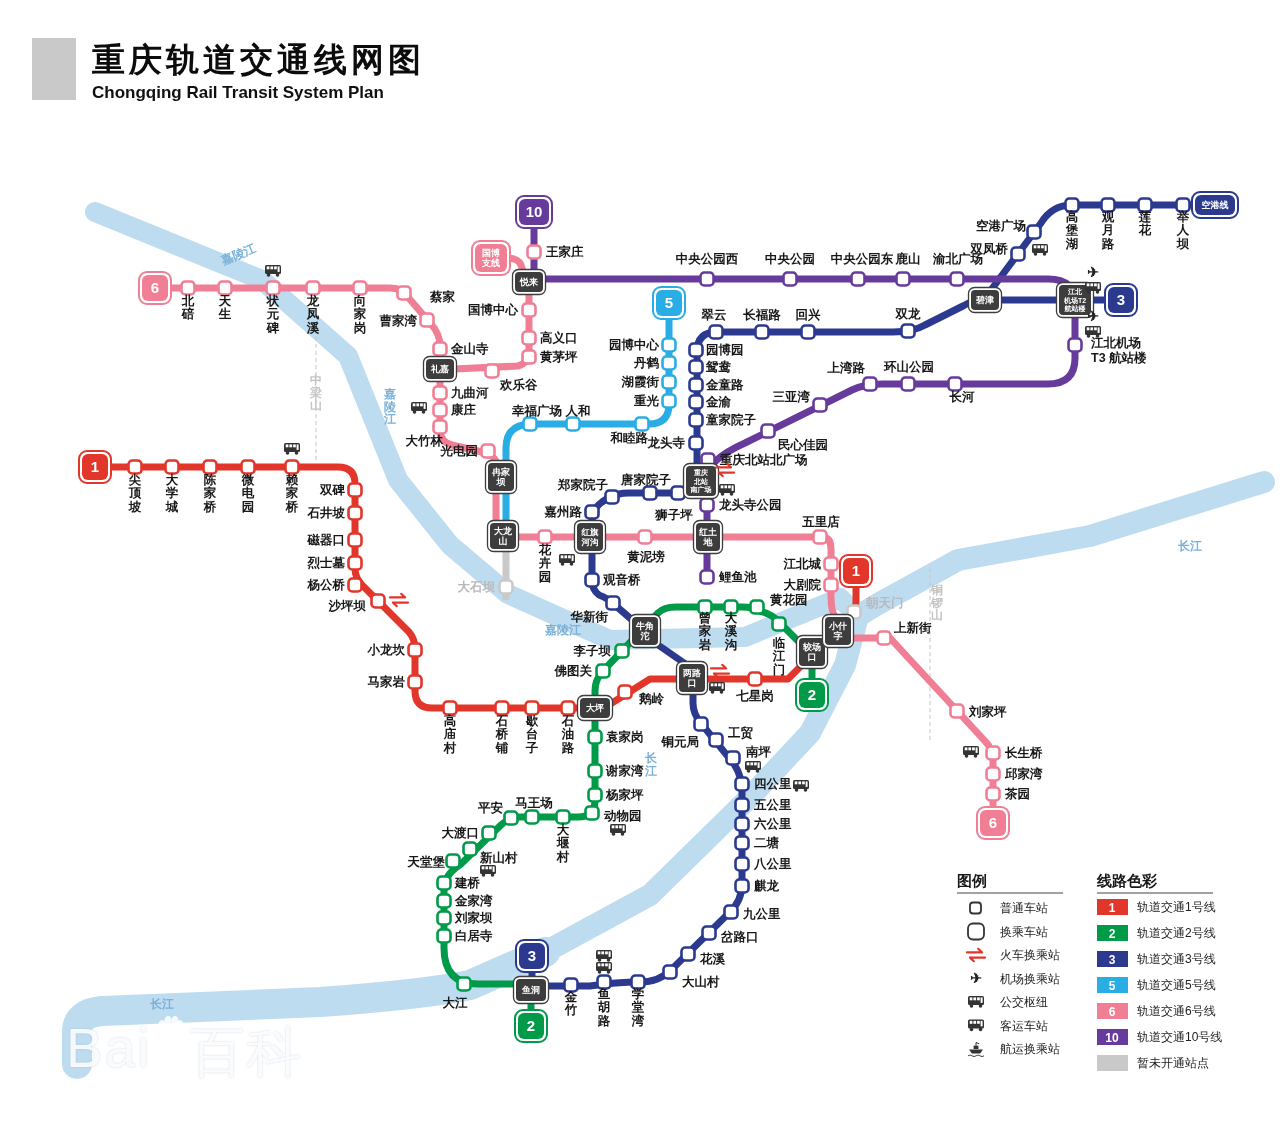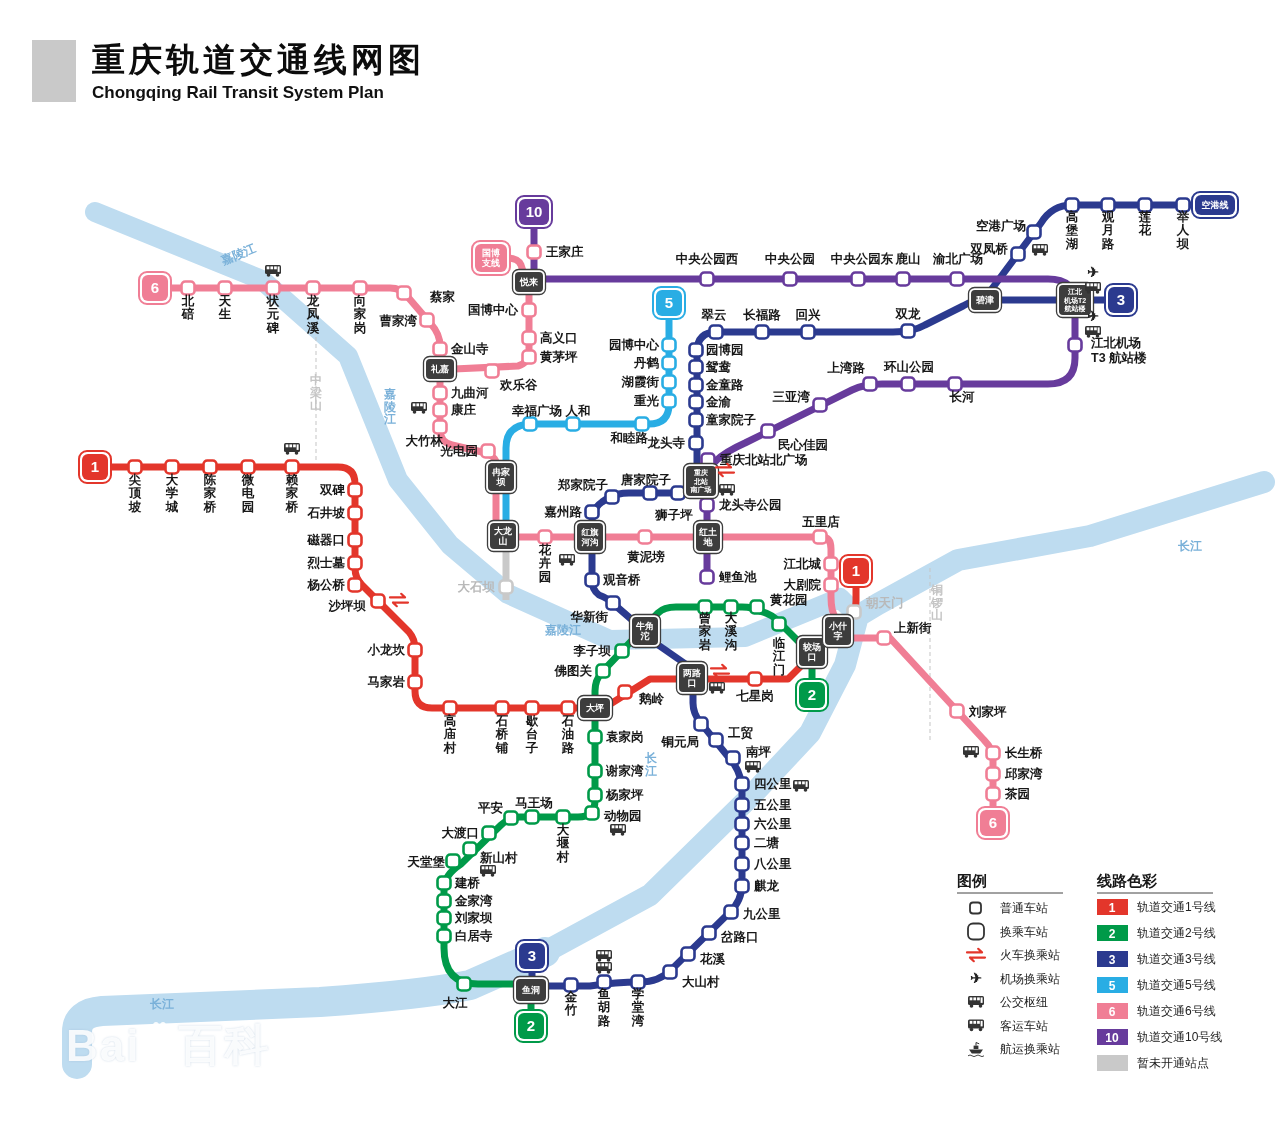--- a/index.html
+++ b/index.html
@@ -1,25 +1,25 @@
 <!DOCTYPE html>
 <html><head>
 <meta charset="utf-8">
 <style>
   html,body{margin:0;padding:0}
   body{width:1280px;height:1121px;position:relative;background:#fff;
        font-family:"Liberation Sans",sans-serif;overflow:hidden}
   #map{position:absolute;left:0;top:0;width:1280px;height:1121px}
-  header{position:absolute;left:32px;top:38px;display:flex;gap:16px;z-index:5;align-items:center}
+  header{position:absolute;left:32px;top:38px;display:flex;gap:16px;z-index:5;align-items:flex-start}
   .sq{width:44px;height:62px;background:#c9c9c9}
   h1{margin:0;font-size:33px;letter-spacing:4px;color:#0c0c0c;font-weight:700}
   .sub{font-size:17px;font-weight:700;color:#101010;}
-  .wm{position:absolute;left:66px;top:1016px;font-size:44px;font-weight:700;
+  .wm{position:absolute;left:66px;top:1016px;font-size:55px;font-weight:400;
       color:rgba(255,255,255,.88);text-shadow:0 0 2px rgba(150,178,205,.5);
-      display:flex;align-items:center;z-index:4;letter-spacing:2px}
+      display:flex;align-items:flex-start;z-index:4;letter-spacing:2px}
   .wm svg{margin:0 2px 10px 2px}
   svg text{font-family:"Liberation Sans",sans-serif}
 </style>
 </head>
 <body>
 
 <header>
   <div class="sq"></div>
   <div>
     <h1>重庆轨道交通线网图</h1>

